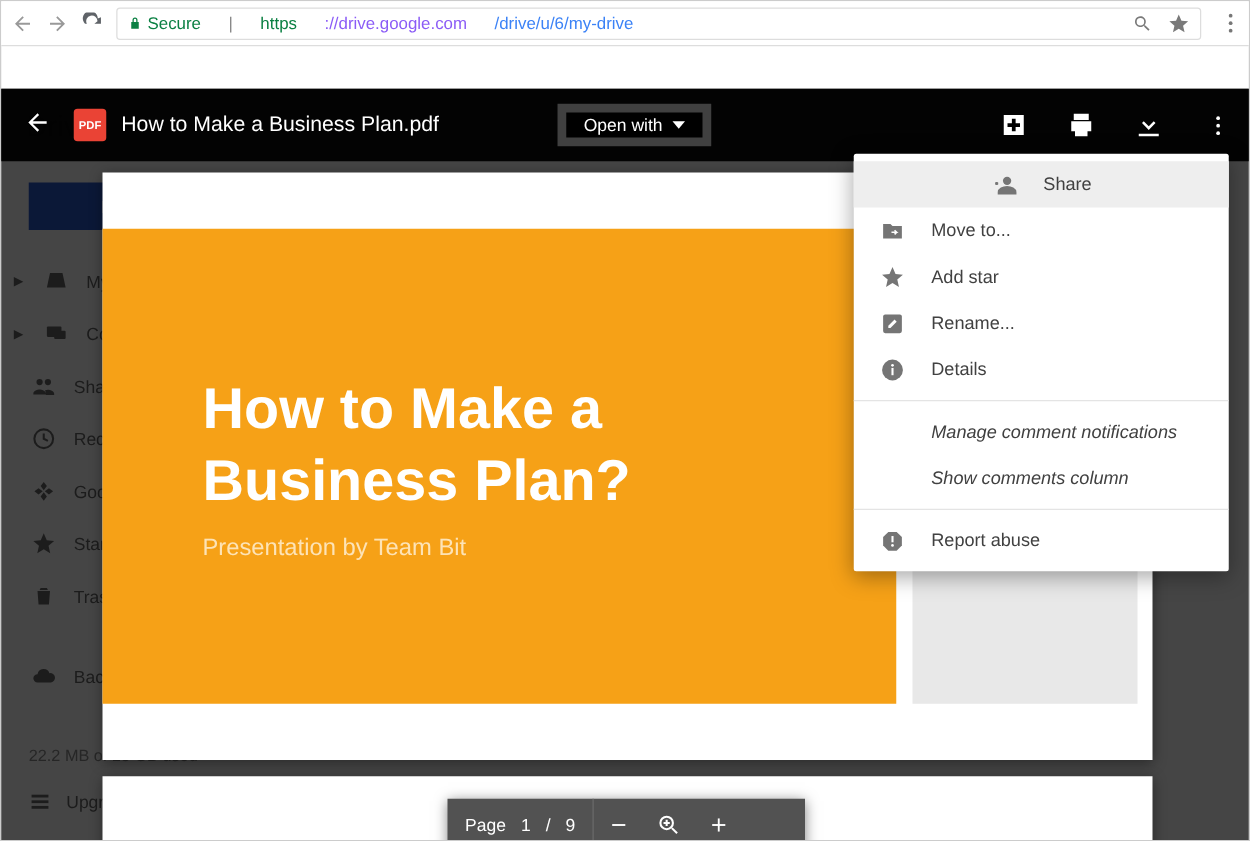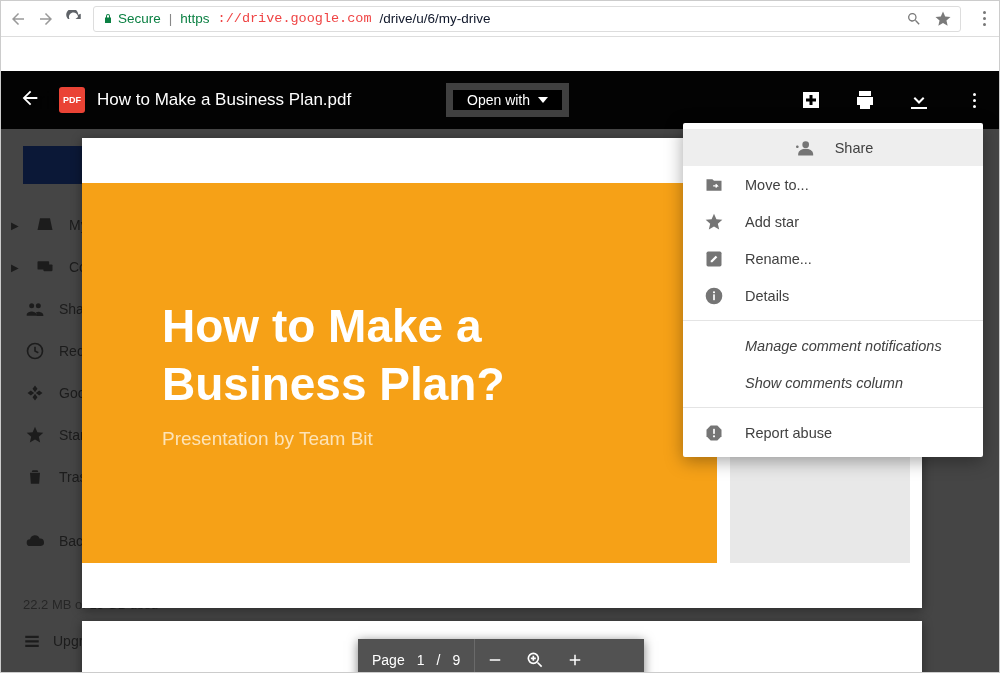--- a/index.html
+++ b/index.html
@@ -21,24 +21,24 @@
 .tab-close { margin-left: auto; color: #777; font-size: 14px; }
 .newtab { width: 24px; height: 20px; background: #bcd9f3; margin-left: 12px; margin-bottom: 5px; transform: skewX(20deg); border-radius: 3px; }
 .avatar-top { position: absolute; right: 18px; top: 7px; width: 22px; height: 22px; }
 .avatar-top svg { width:22px; height:22px; fill:#757575; }
 
 
 .addr-row { height: 36px; background: #fff; display: flex; align-items: center; border-bottom: 1px solid #ddd; padding: 0 8px; gap: 10px; }
 .nav-btn { width: 18px; height: 18px; display: flex; align-items: center; justify-content: center; color: #999; }
 .nav-btn svg { fill: currentColor; }
 .nav-btn.active { color: #5f6368; }
-.omnibox { flex: 1; height: 26px; border: 1px solid #ddd; border-radius: 3px; display: flex; align-items: center; padding: 0 8px; font-size: 13.5px; gap: 8px; }
+.omnibox { flex: 1; height: 26px; border: 1px solid #ddd; border-radius: 3px; display: flex; align-items: center; padding: 0 8px; font-size: 13.5px; gap: 22px; }
 .secure { color: #0b8043; display: flex; align-items: center; gap: 4px; }
-.url-black { color: #ef4444; font-family: Liberation Mono, monospace; }
-.url-grey { color: #0f172a; }
+.url-black { color: #8b5cf6; }
+.url-grey { color: #3b82f6; }
 .omni-right { margin-left: auto; display: flex; gap: 12px; align-items: center; }
 .omni-right svg { fill: #7a7a7a; }
 .dots-v { width: 14px; display: flex; flex-direction: column; gap: 3px; align-items: center; margin-left: 6px; }
 .dots-v span { width: 3px; height: 3px; background: #777; border-radius: 50%; }
 
 
 .drive-bg { position: absolute; top: 70px; left: 0; right: 0; bottom: 0; background: #f7f7f7; }
 .drive-header { height:60px; display:flex; align-items:center; padding:0 20px; color:#888; font-size: 23px; }
 .drive-header .d1 { font-weight: 500; letter-spacing: 0.3px; }
 .new-btn { margin: 15px 0 0 22px; width: 150px; height: 38px; background: #2a56c6; color:#fff; display:flex; align-items:center; justify-content:center; font-size:14px; font-weight:600; letter-spacing:0.4px; }

